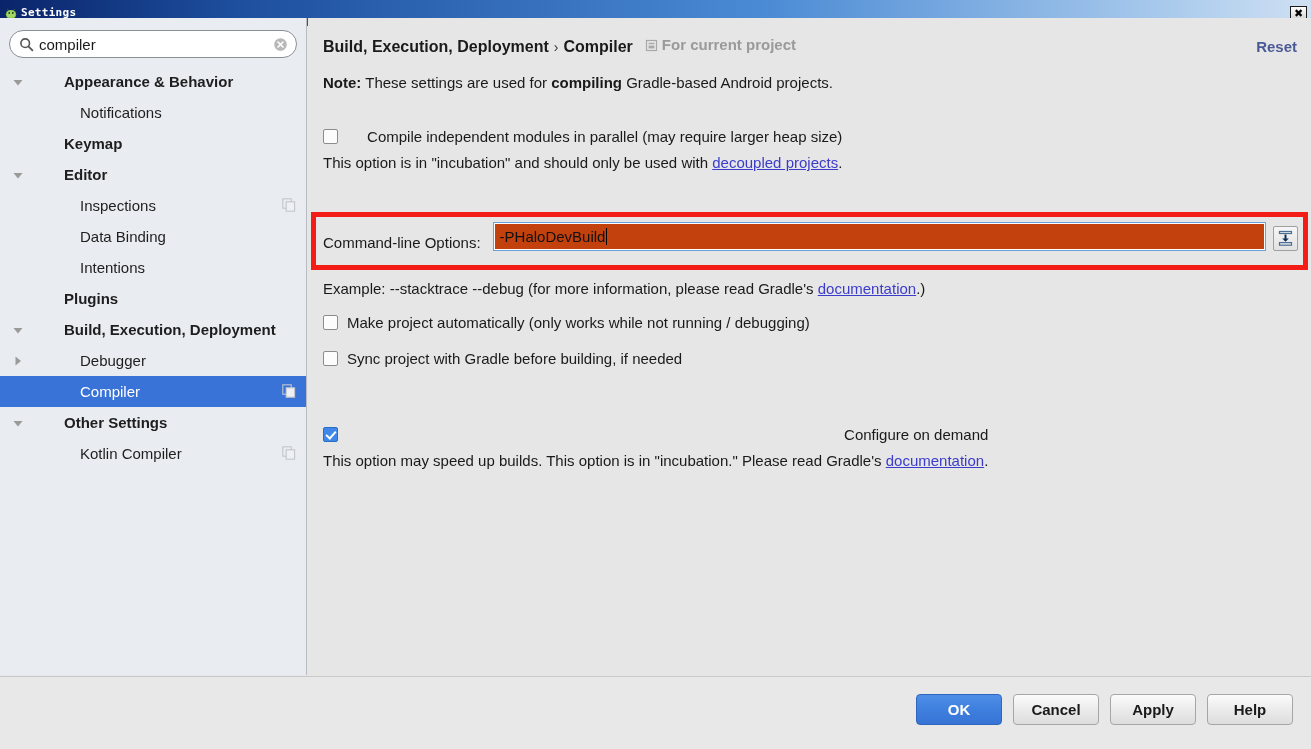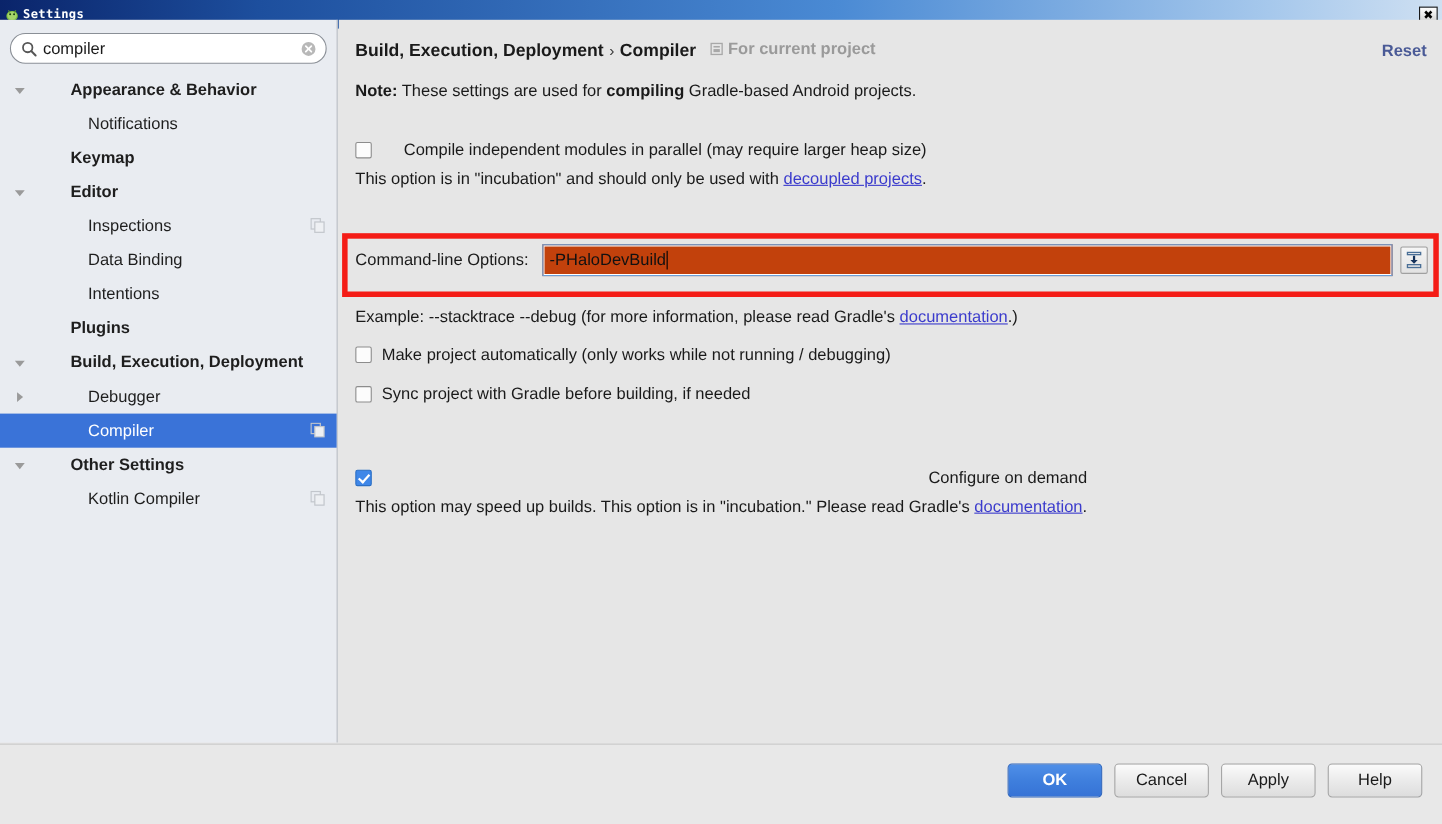--- a/index.html
+++ b/index.html
@@ -164,21 +164,21 @@
   .hl-box {
     position: absolute;
     left: 311px; top: 212px;
     width: 997px; height: 58px;
     border: 5px solid #f41c16;
     pointer-events: none;
   }
   .cmd-row {
     position: absolute; left: 15px; top: 204px;
     width: 975px;
-    display: flex; align-items: center;
+    display: flex; align-items: flex-end;
   }
   .cmd-label { font-size: 15px; color: #1a1a1a; white-space: nowrap; margin-right: 12px; }
   .cmd-field {
     flex: 1;
     height: 29px;
     background: #c2410c;
     border: 1px solid #6a9fd8;
     box-shadow: inset 0 0 0 1px #ffffff;
     display: flex; align-items: center;
     padding: 0 6px;
@@ -226,20 +226,21 @@
     min-width: 86px;
     padding: 0 16px;
     font-size: 15px;
     font-family: "Liberation Sans", sans-serif;
     color: #1a1a1a;
     background: linear-gradient(to bottom, #fbfbfb 0%, #ebebeb 50%, #dddddd 100%);
     border: 1px solid #a6a6a6;
     border-radius: 4px;
     display: flex; align-items: center; justify-content: center;
     cursor: pointer;
+    font-weight: bold;
   }
   .btn.primary {
     background: linear-gradient(to bottom, #4f8fe8 0%, #3f7fdd 50%, #3673d6 100%);
     border-color: #2f66bd;
     color: #ffffff;
     font-weight: bold;
   }
 </style>
 </head>
 <body>

